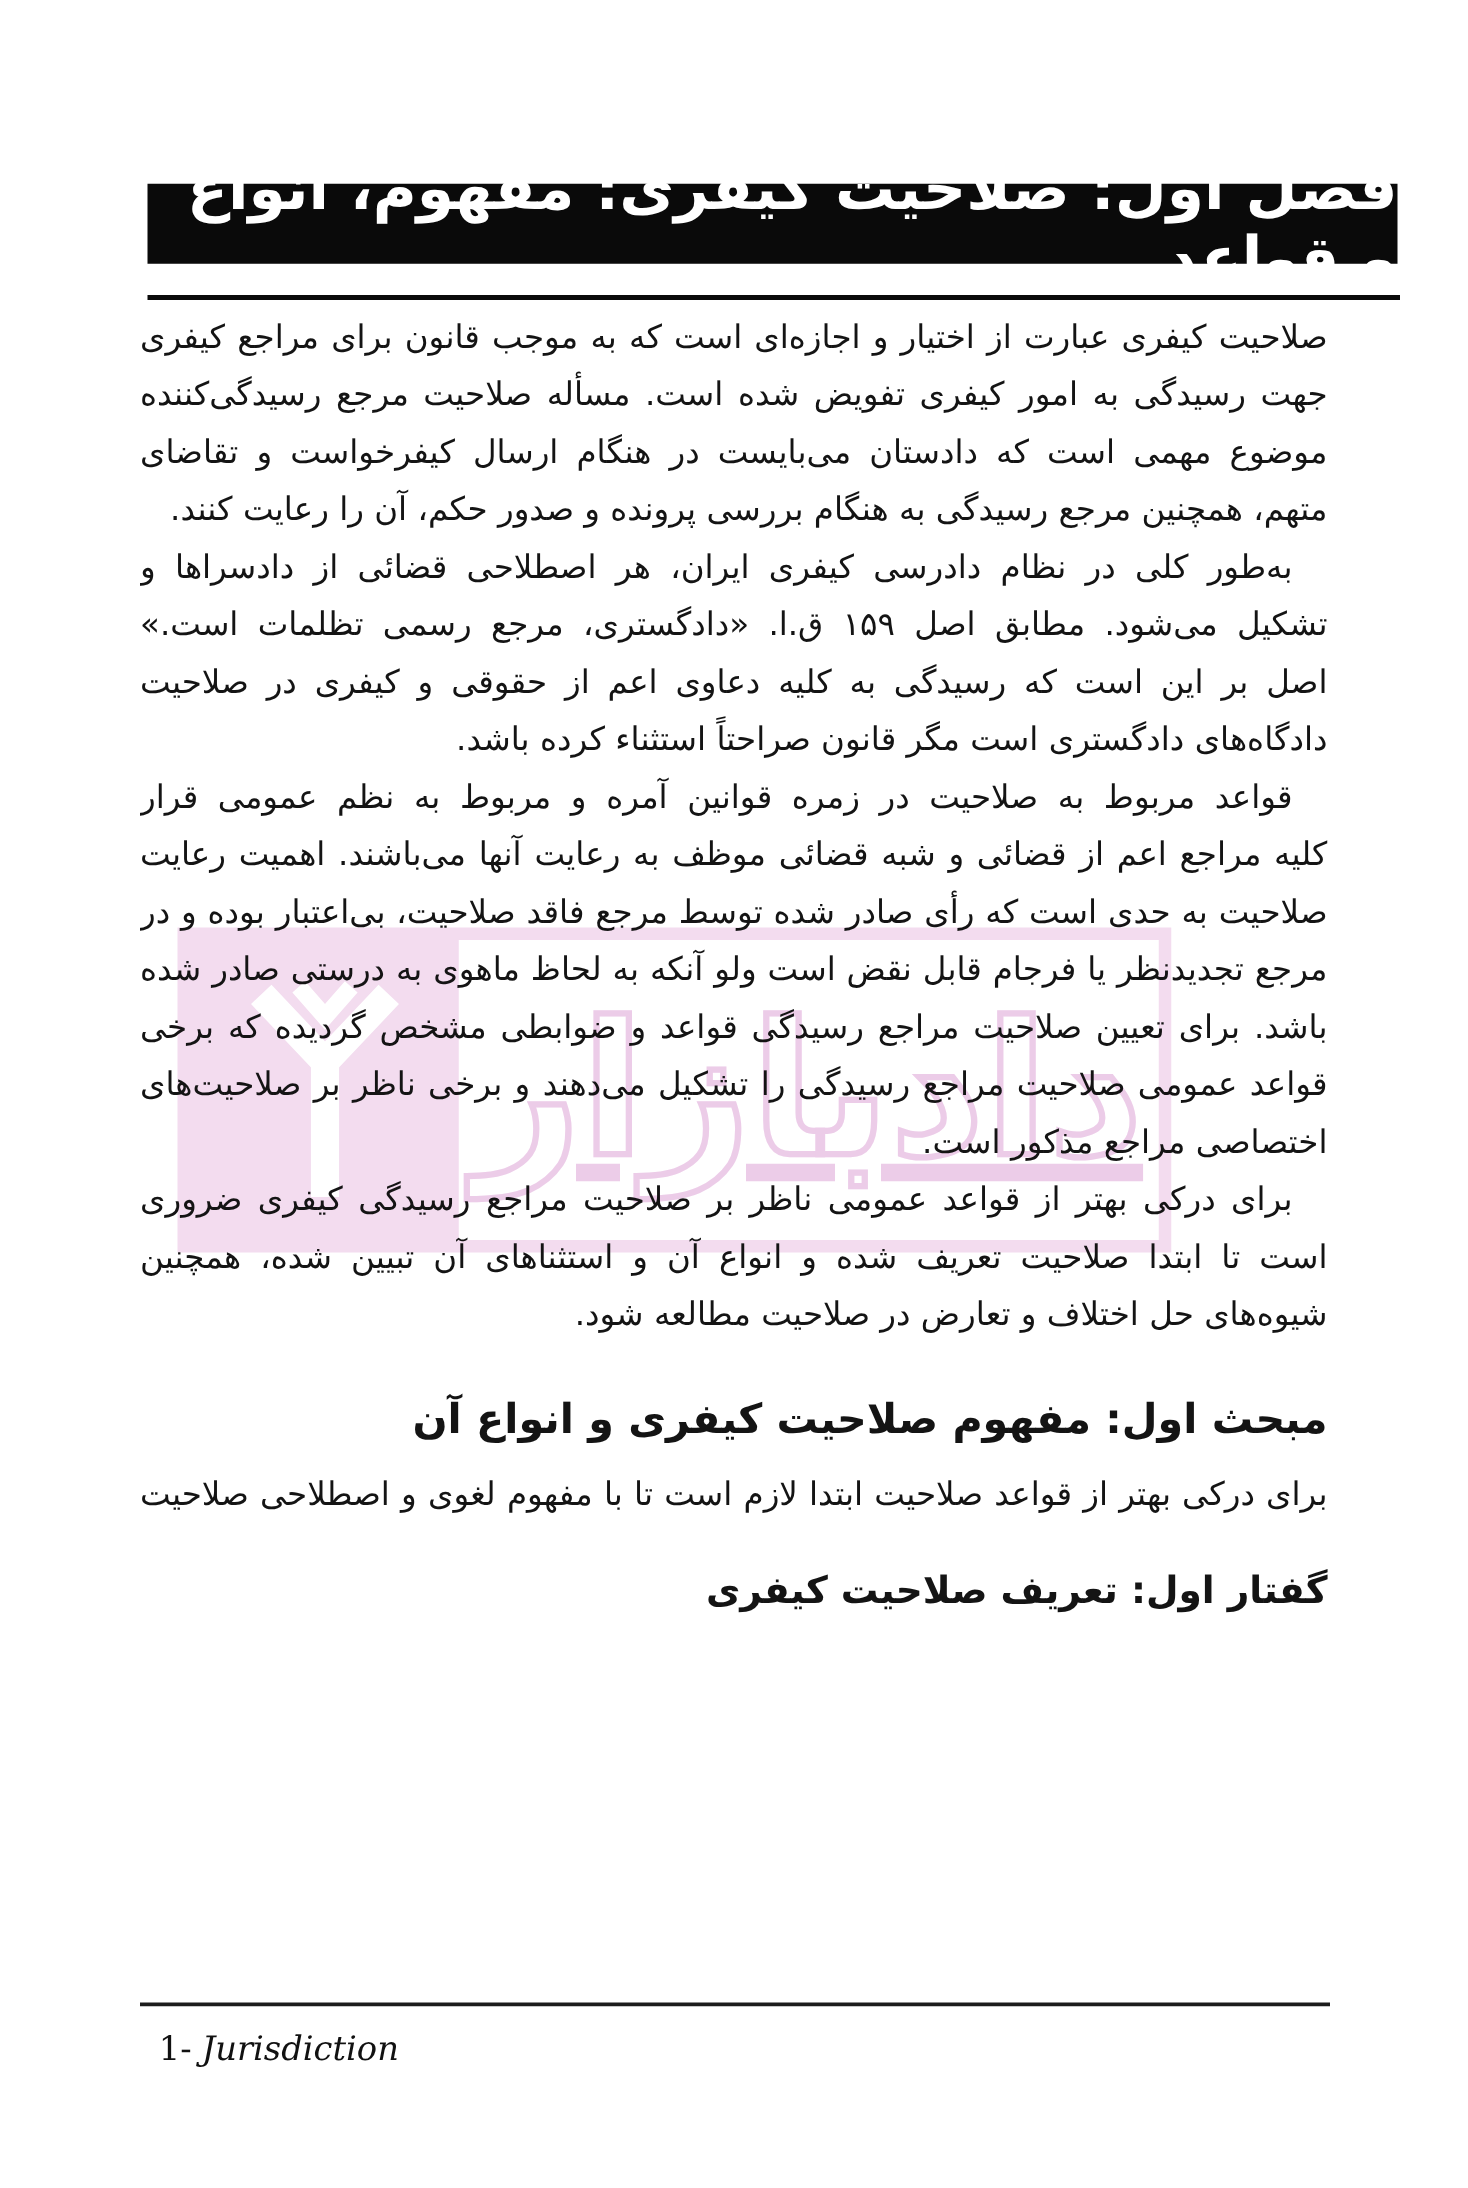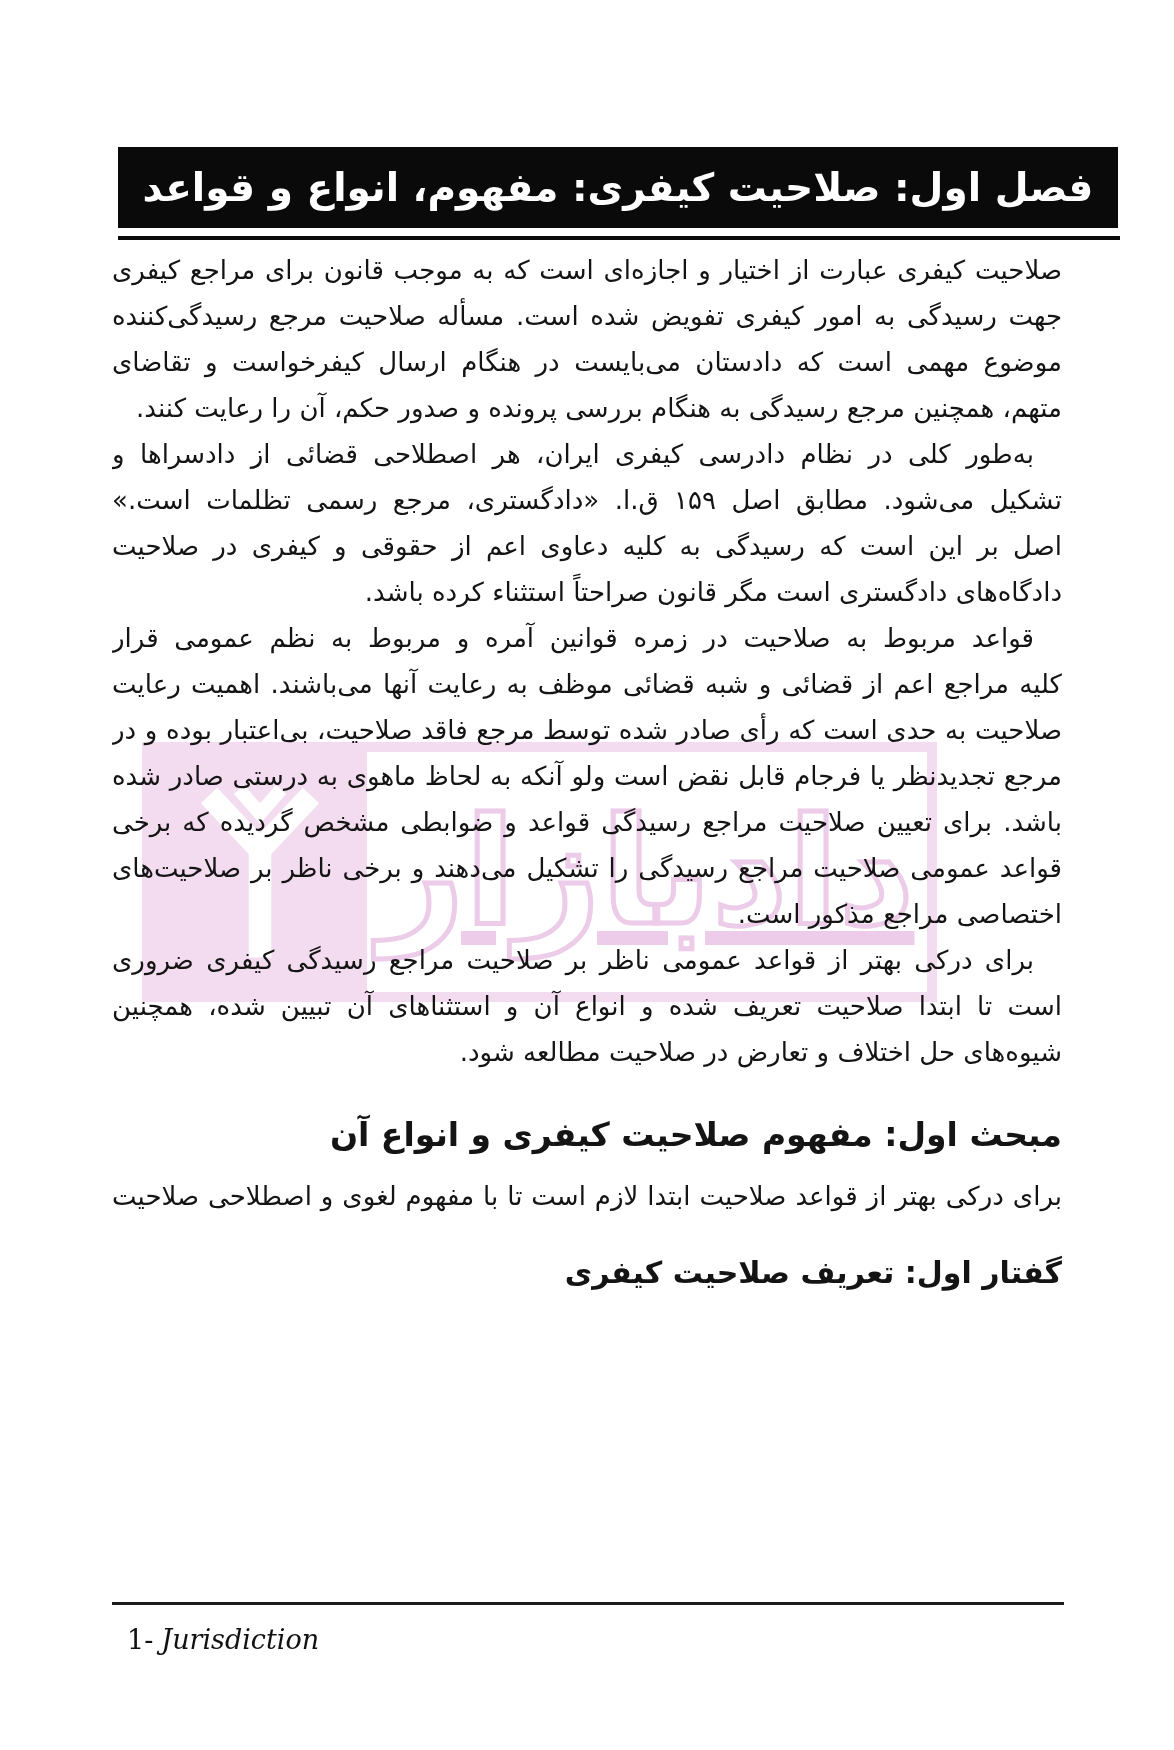--- a/index.html
+++ b/index.html
@@ -6,24 +6,24 @@
   .page{
     position:relative;
     width:1174px;height:1750px;
     background:#ffffff;
     font-family:"DejaVu Sans", sans-serif;
     color:#141414;
     overflow:hidden;
   }
   
   .band{
-    position:absolute;left:118px;top:147px;width:1000px;height:81px;
+    position:absolute;left:118px;top:147px;width:1000px;height:64px;
     background:#0a0a0a;color:#ffffff;
     display:flex;align-items:center;justify-content:center;
-    font-weight:bold;font-size:39px;direction:rtl;
+    font-weight:bold;font-size:48px;direction:rtl;
     letter-spacing:0.5px;
   }
   .band-underline{
     position:absolute;left:118px;top:236px;width:1002px;height:4px;
     background:#0a0a0a;
   }
   
   .watermark{
     position:absolute;left:142px;top:742px;width:795px;height:260px;
     border:10px solid #f3dcef;box-sizing:border-box;

